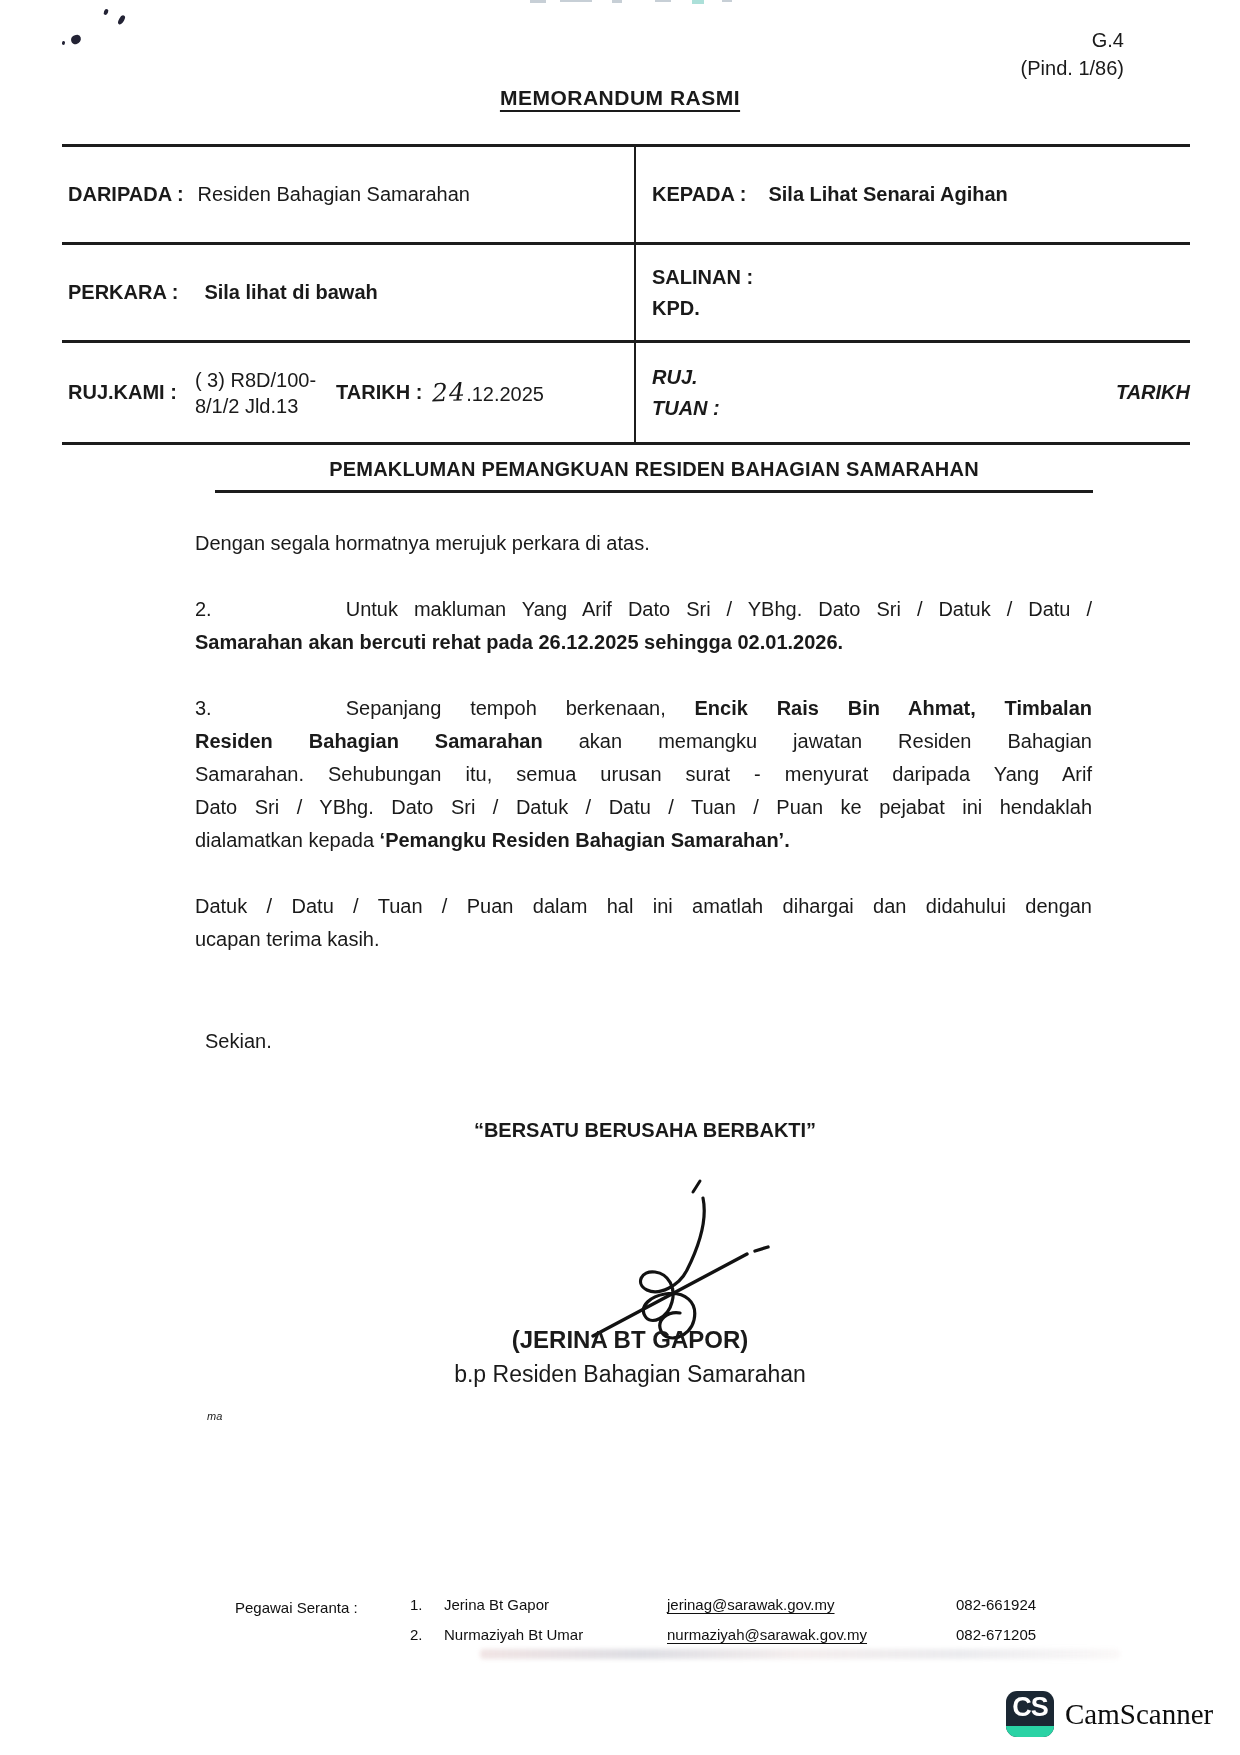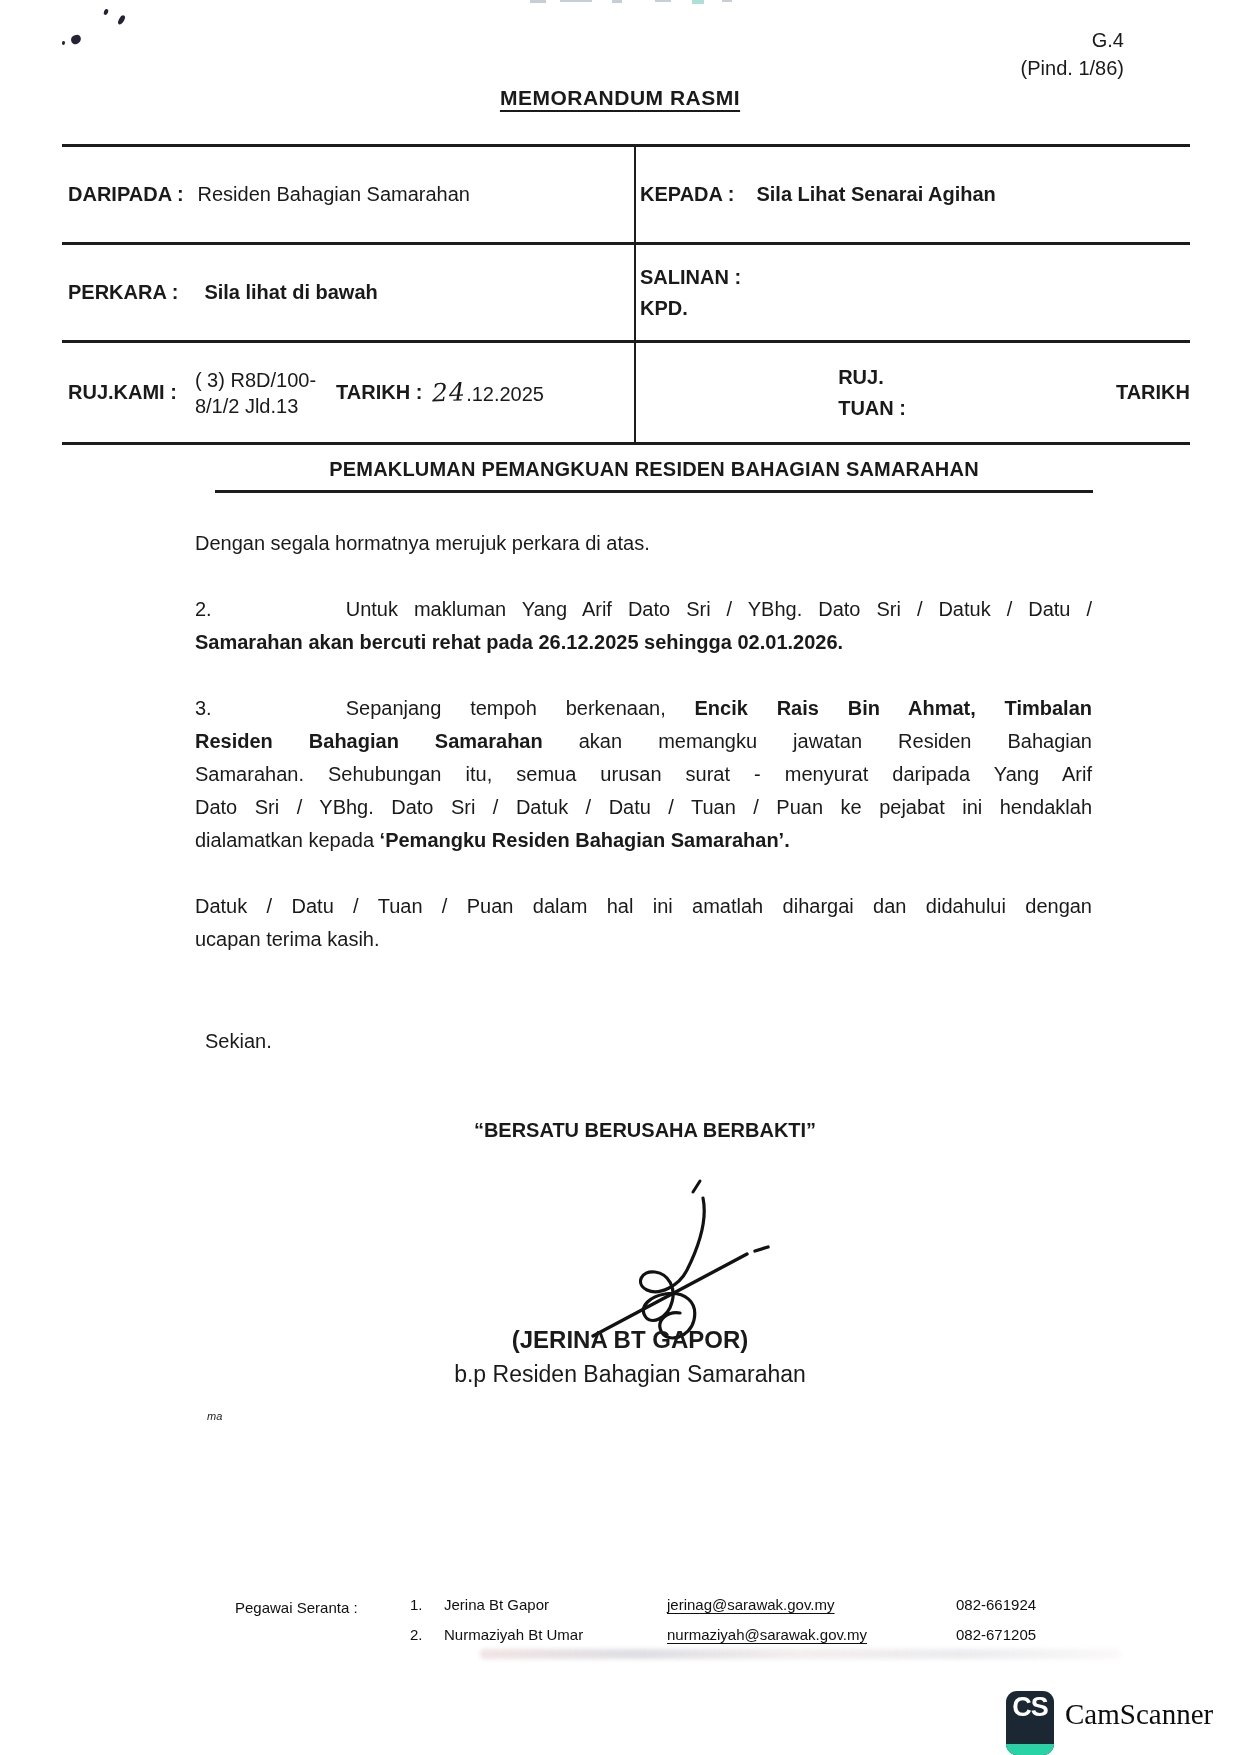--- a/index.html
+++ b/index.html
@@ -24,33 +24,33 @@
     font-size:21px;font-weight:bold;letter-spacing:.5px;
     text-decoration:underline;text-decoration-thickness:2px;text-underline-offset:5px;
   }
   
   .form-table{position:absolute;left:62px;top:144px;width:1128px;border-top:3px solid #1c1c1c;}
   .ft-row{display:grid;grid-template-columns:572px 1fr;border-bottom:3px solid #1c1c1c;}
   .ft-row.r1{height:95px;}
   .ft-row.r2{height:95px;}
   .ft-row.r3{height:99px;}
   .cell{display:flex;align-items:center;font-size:20px;}
-  .cell.right{border-left:2px solid #1c1c1c;padding-left:4px;}
+  .cell.right{border-left:2px solid #1c1c1c;padding-left:16px;}
   .cell.left{padding-left:6px;}
   .lbl{font-weight:bold;white-space:nowrap;}
   .val{white-space:nowrap;}
   .gap14{margin-left:14px;} .gap22{margin-left:22px;} .gap26{margin-left:26px;}
   .bold-italic{font-weight:bold;}
   .bold{font-weight:bold;text-align:center;}
   .two-line{line-height:31px;font-weight:bold;}
   .ref-block{line-height:26px;margin-left:18px;white-space:nowrap;}
   .tarikh-lbl{margin-left:20px;}
   .date-val{margin-left:10px;white-space:nowrap;font-size:20px;}
   .handwritten{font-family:"DejaVu Serif",serif;font-style:italic;font-size:25px;letter-spacing:1px;display:inline-block;transform:rotate(-2deg);}
-  .r3-right{justify-content:flex-end;}
+  .r3-right{justify-content:space-between;font-style:italic;}
   .tarikh-right{font-weight:bold;margin-left:210px;}
   
   .subject{
     position:absolute;left:215px;top:458px;width:878px;text-align:center;
     font-size:20px;font-weight:bold;padding-bottom:9px;border-bottom:3px solid #1c1c1c;letter-spacing:.2px;
   }
   
   .body-col{position:absolute;left:195px;top:527px;width:897px;font-size:20px;}
   .para{margin-bottom:33px;}
   .line{line-height:33px;text-align:justify;text-align-last:justify;}
@@ -71,21 +71,21 @@
   .footer{position:absolute;left:235px;top:1596px;width:900px;font-size:15px;color:#101010;}
   .f-label{position:absolute;left:0;top:3px;}
   .officer-rows{position:absolute;left:175px;top:0;width:720px;}
   .officer-row{position:relative;height:30px;}
   .officer-row span{position:absolute;white-space:nowrap;}
   .o-no{left:0;}
   .o-name{left:34px;}
   .o-email{left:257px;text-decoration:underline;text-underline-offset:3px;}
   .o-phone{left:546px;}
   
-  .cs-badge{position:absolute;left:1006px;top:1691px;width:48px;height:64px;border-radius:11px;background:#1b2733;overflow:hidden;}
+  .cs-badge{position:absolute;left:1006px;top:1691px;width:48px;height:46px;border-radius:11px;background:#1b2733;overflow:hidden;}
   .cs-band{position:absolute;left:0;right:0;bottom:0;height:11px;background:#2ad3a5;}
   .cs-letters{position:absolute;left:0;top:1px;width:100%;text-align:center;color:#fff;font-weight:800;font-size:27px;letter-spacing:-1px;}
   .cs-word{position:absolute;left:1065px;top:1698px;font-family:"Liberation Serif",serif;font-size:29px;color:#0d0d0d;}
 </style>
 </head>
 <body>
 
 <div class="page">
 
   <div class="speck" style="left:104px;top:9px;width:4px;height:6px;transform:rotate(20deg);"></div>

